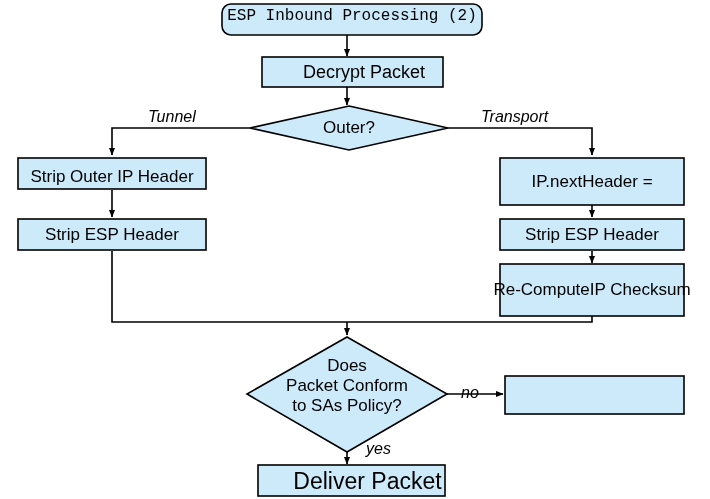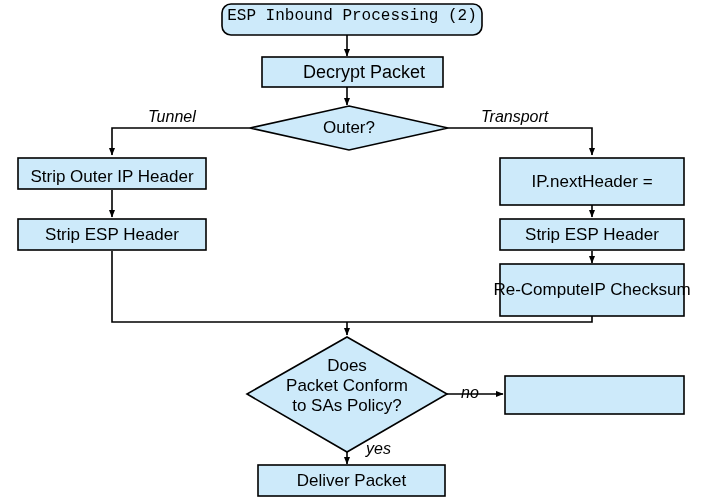--- a/index.html
+++ b/index.html
@@ -120,21 +120,21 @@
     <span>IP Checksum</span>
   </div>
 
   <div class="node-label" style="left:247px; top:352px; width:200px; height:68px; font-size:17px; flex-direction:column;">
     <span>Does</span>
     <span>Packet Conform</span>
     <span>to SAs Policy?</span>
   </div>
 
 
-  <div class="node-label" style="left:258px; top:465px; width:187px; height:31px; font-size:17px;">Deliver Packet</div>
+  <div class="node-label" style="left:258px; top:465px; width:187px; height:31px; font-size:23px;padding-left:16px;">Deliver Packet</div>
 
   <div class="edge-label" style="left:148px; top:108px;">Tunnel</div>
 
   <div class="edge-label" style="left:481px; top:108px;">Transport</div>
 
   <div class="edge-label" style="left:461px; top:370px;margin-top:14px;">no</div>
 
   <div class="edge-label" style="left:366px; top:440px;">yes</div>
 
 </div>

